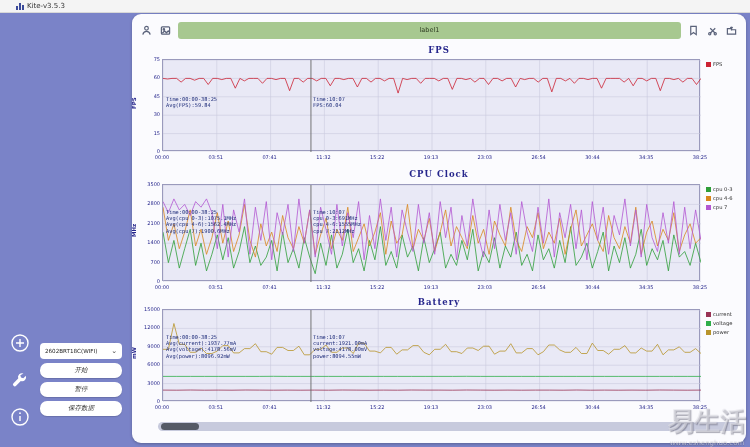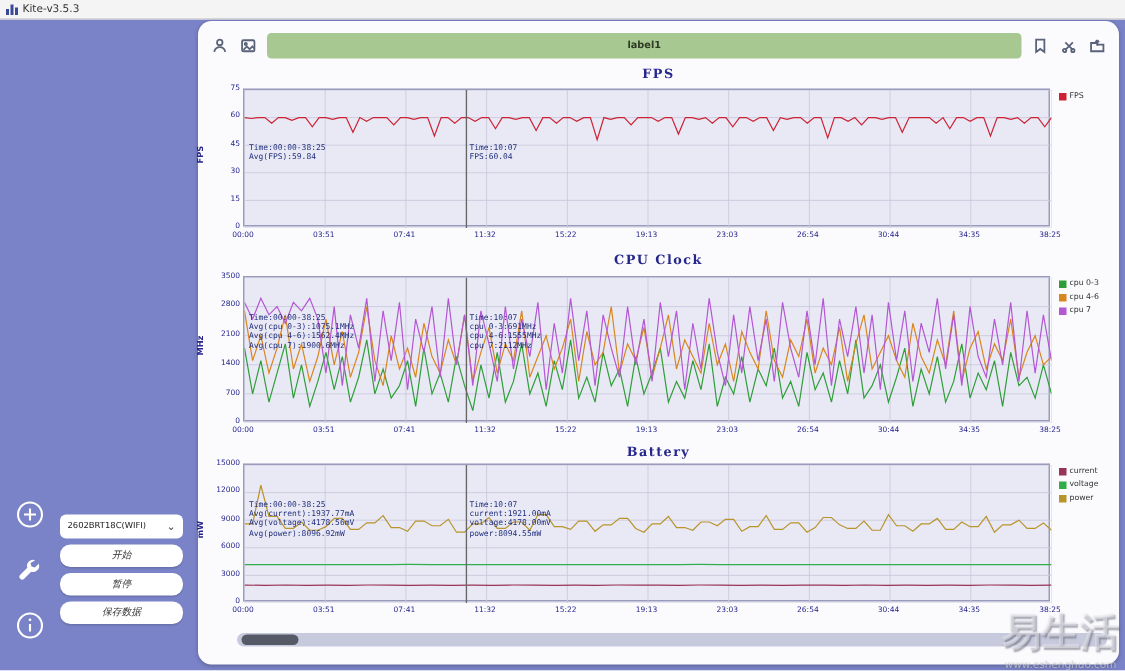--- a/index.html
+++ b/index.html
@@ -1,35 +1,35 @@
 <!DOCTYPE html>
 <html><head>
 <meta charset="utf-8">
 <style>
   * { margin:0; padding:0; box-sizing:border-box; }
   body { font-family:"DejaVu Sans", sans-serif; }
   .screen { position:relative; width:750px; height:447px; background:#7a83c8; overflow:hidden; }
 
   
   .titlebar { position:absolute; top:0; left:0; width:750px; height:13px; background:#f4f4f4;
-              border-bottom:1px solid #d8d8d8; display:flex; align-items:center; padding-left:4px; gap:3px; }
+              border-bottom:1px solid #d8d8d8; display:flex; align-items:center; padding-left:16px; gap:3px; }
   .titlebar .ticon { display:flex; align-items:flex-end; gap:1px; height:7px; }
   .titlebar .ticon i { display:block; width:2px; background:#3a4a9a; }
   .titlebar span { font-size:7px; color:#333; }
 
   
   .card { position:absolute; left:132px; top:14px; width:614px; height:429px; background:#fbfbfe;
           border-radius:9px; box-shadow:0 1px 3px rgba(0,0,0,.25); }
 
   
   .toolbar { position:absolute; left:0; top:4px; width:614px; height:24px; display:flex; align-items:center; padding:0 8px; gap:6px; }
   .tb-icon { width:13px; height:13px; flex:0 0 auto; display:flex; align-items:center; justify-content:center; cursor:pointer; }
   .tb-icon svg { width:11px; height:11px; stroke:#5a627a; fill:none; stroke-width:1.3; }
   .label-bar { flex:1; height:17px; background:#a7c890; border-radius:3px; display:flex; align-items:center; justify-content:center; }
-  .label-bar span { font-size:6.5px; color:#2e3b22;font-weight:bold; }
+  .label-bar span { font-size:6.5px; color:#2e3b22; }
 
   
   .charts { position:absolute; left:0; top:28px; width:614px; height:372px; }
   .chart { position:absolute; left:0; width:614px; }
   .chart .ctitle { position:absolute; left:0; top:0; width:614px; text-align:center;
                    font-family:"DejaVu Serif", serif; font-weight:bold; font-size:8.5px; color:#26268c; letter-spacing:1px; }
   .plot { position:absolute; left:30px; background:#e9e9f6; border:1px solid #9a9abc; }
   .plot svg { position:absolute; left:0; top:0; }
   .ylab { position:absolute; left:-3px; width:10px; text-align:center; font-size:5.5px; font-weight:bold; color:#26268c;
           transform:rotate(-90deg); transform-origin:center; white-space:nowrap; }

